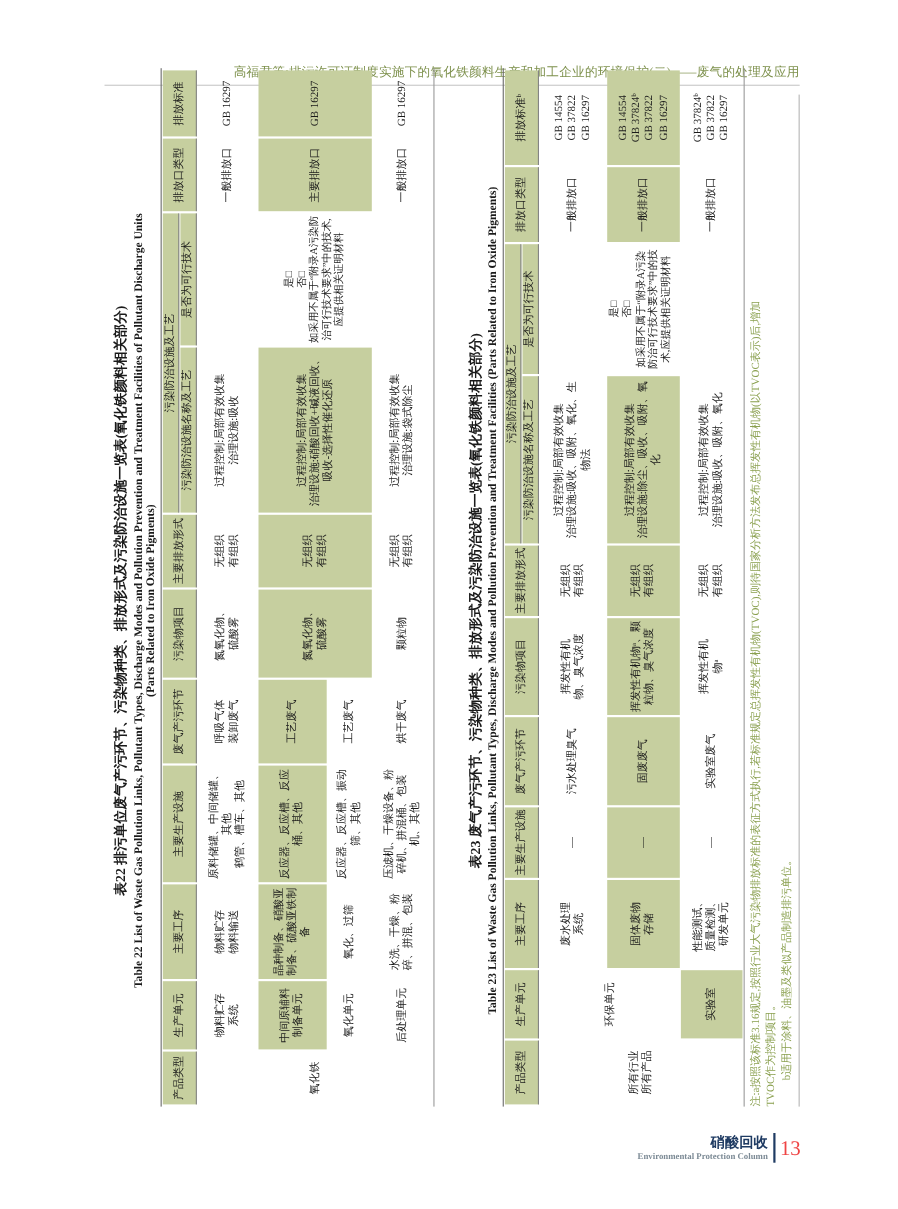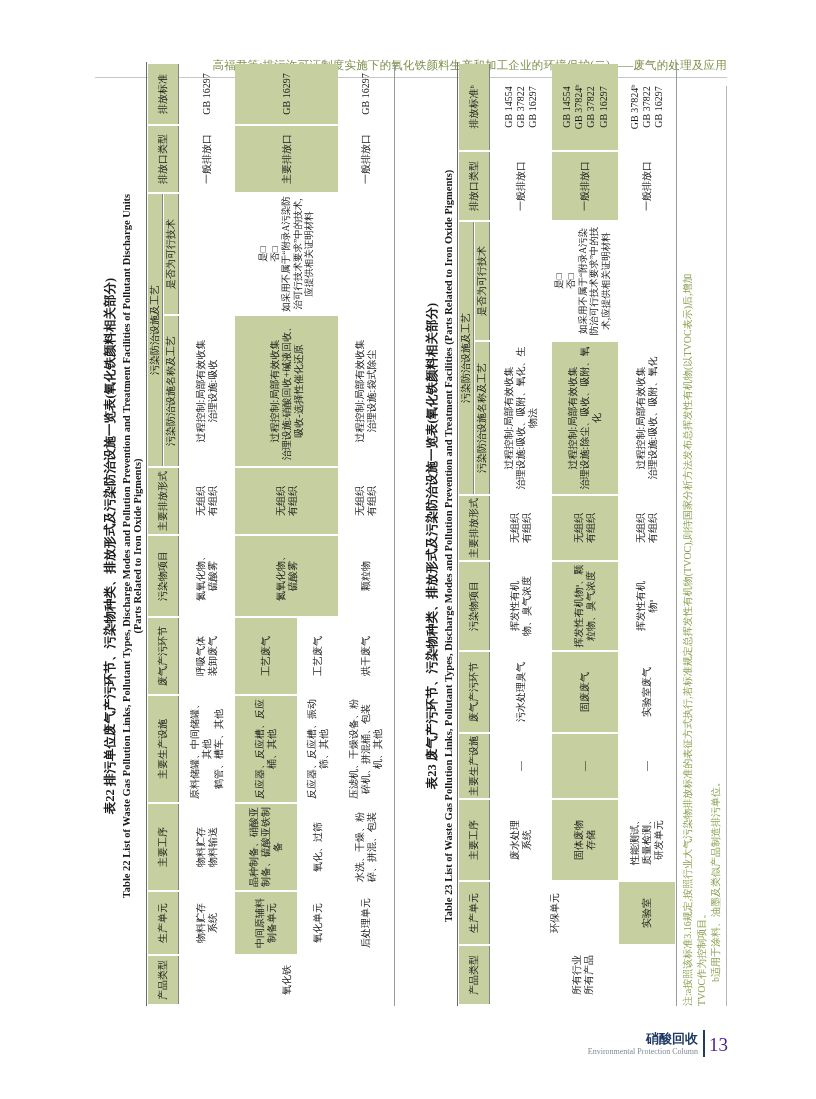--- a/index.html
+++ b/index.html
@@ -40,23 +40,23 @@
 
   .notes { margin-top:4px; font-size:10px; color:#8aa04f; line-height:1.4; }
   .notes .n2 { }
   .notes .n3 { padding-left:24px; }
   .blk-end { margin-top:3px; border-bottom:1px solid #b5b5b5; }
 
   
   .footer-zh { position:absolute; left:560px; top:1030px; width:138px; text-align:right;
                font-size:13px; font-weight:bold; color:#1f3b63; font-family:"Liberation Sans","DejaVu Sans",sans-serif; }
   .footer-en { position:absolute; left:520px; top:1047px; width:178px; text-align:right;
-               font-size:8px; color:#7d8b96; }
+               font-size:8px; color:#7d8b96;font-weight:bold; }
   .footer-bar { position:absolute; left:703px; top:1030px; width:2px; height:27px; background:#1f3b63; }
-  .footer-num { position:absolute; left:709px; top:1034px; font-size:19px; color:#4c1d95; }
+  .footer-num { position:absolute; left:709px; top:1034px; font-size:19px; color:#ef4444; }
 </style>
 </head>
 <body>
 
 <div class="page">
 
   <div class="pg-header">高福君等:排污许可证制度实施下的氧化铁颜料生产和加工企业的环境保护(二)——废气的处理及应用</div>
   <div class="pg-rule"></div>
 
   <div class="rot" id="blk22">

